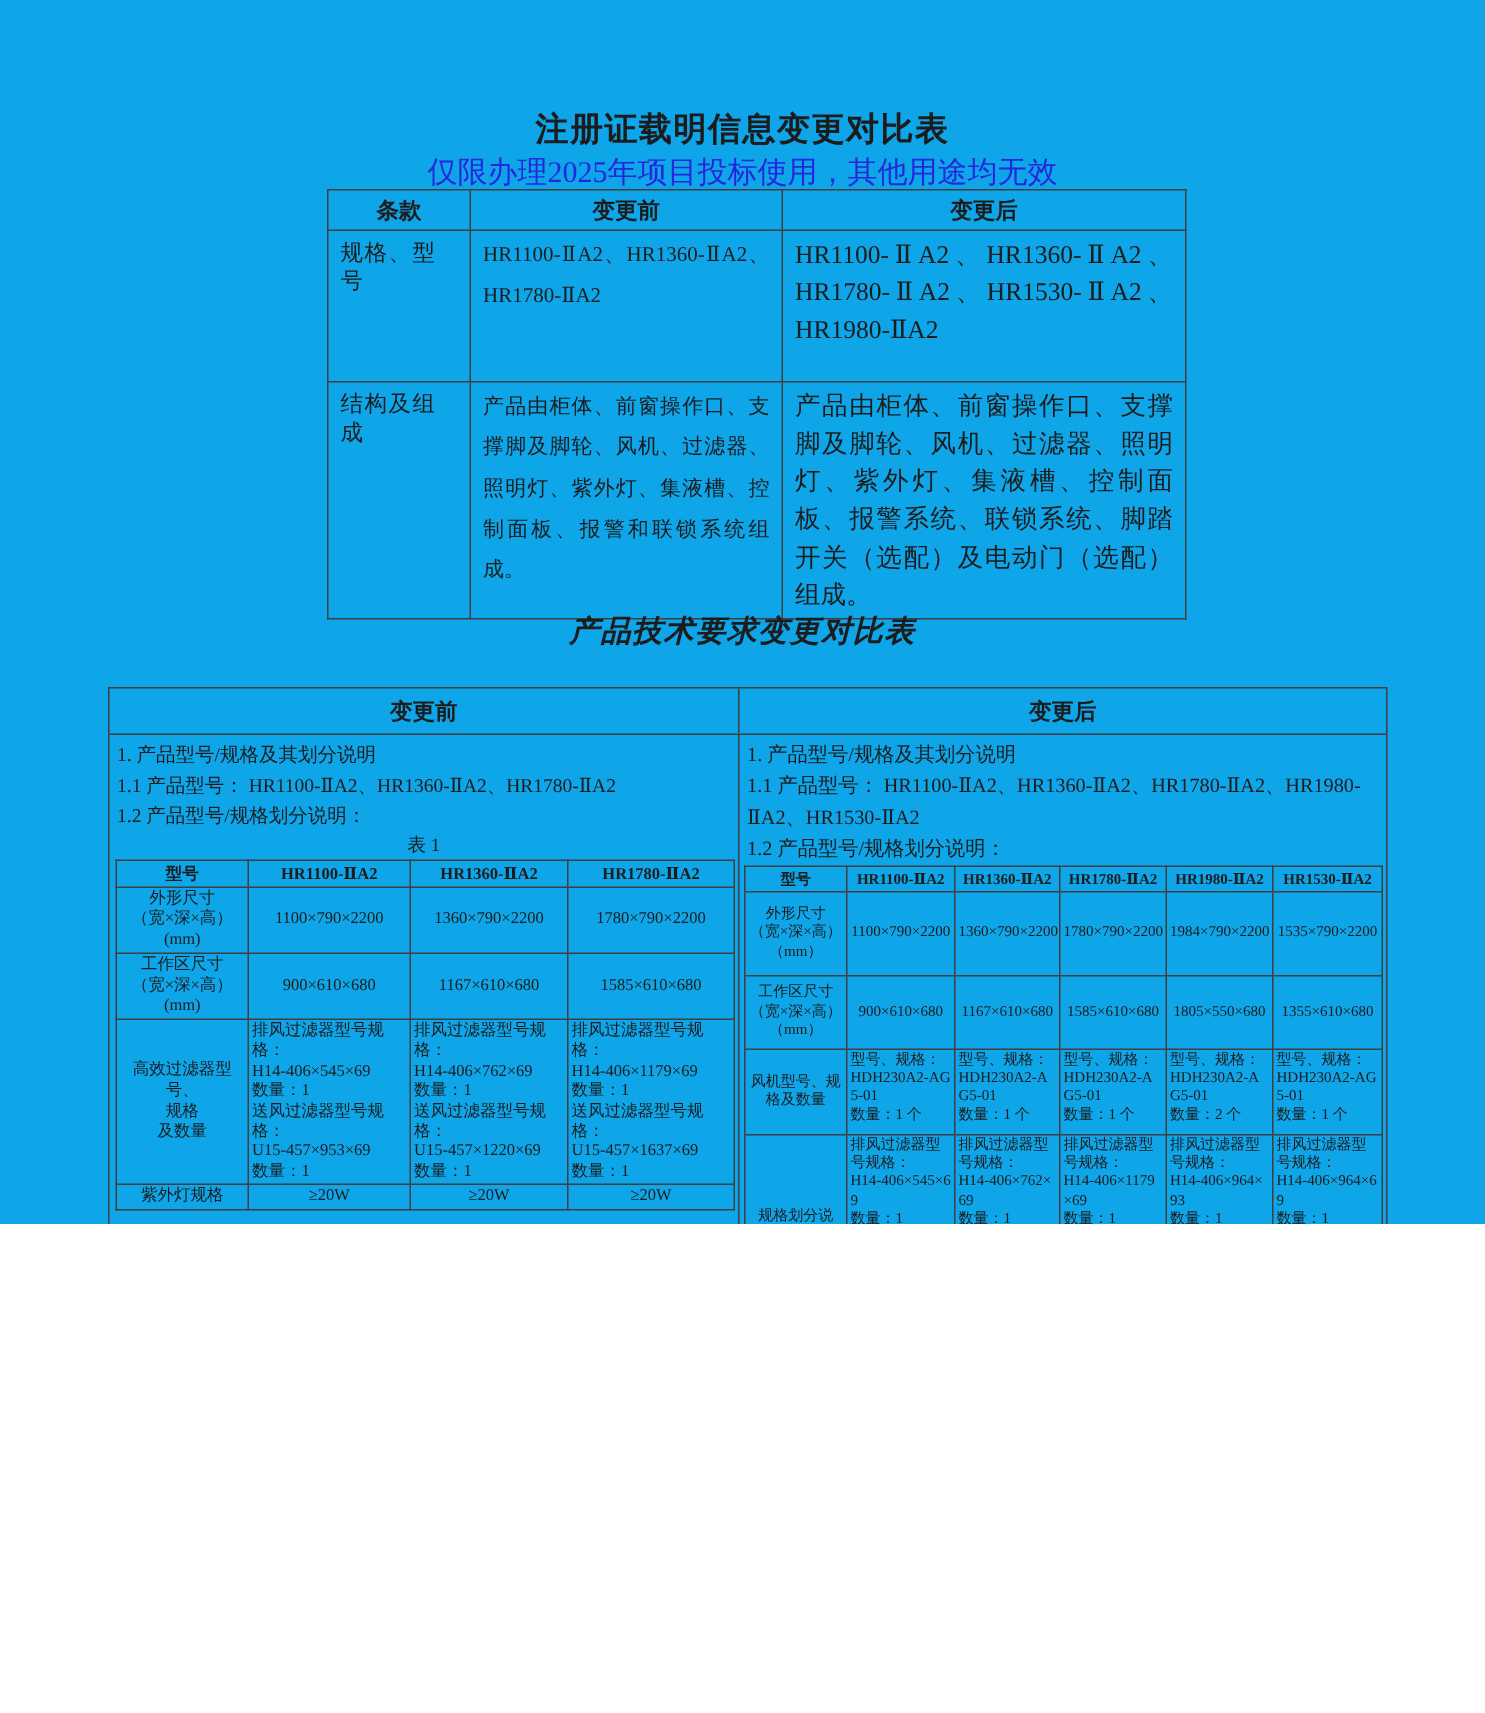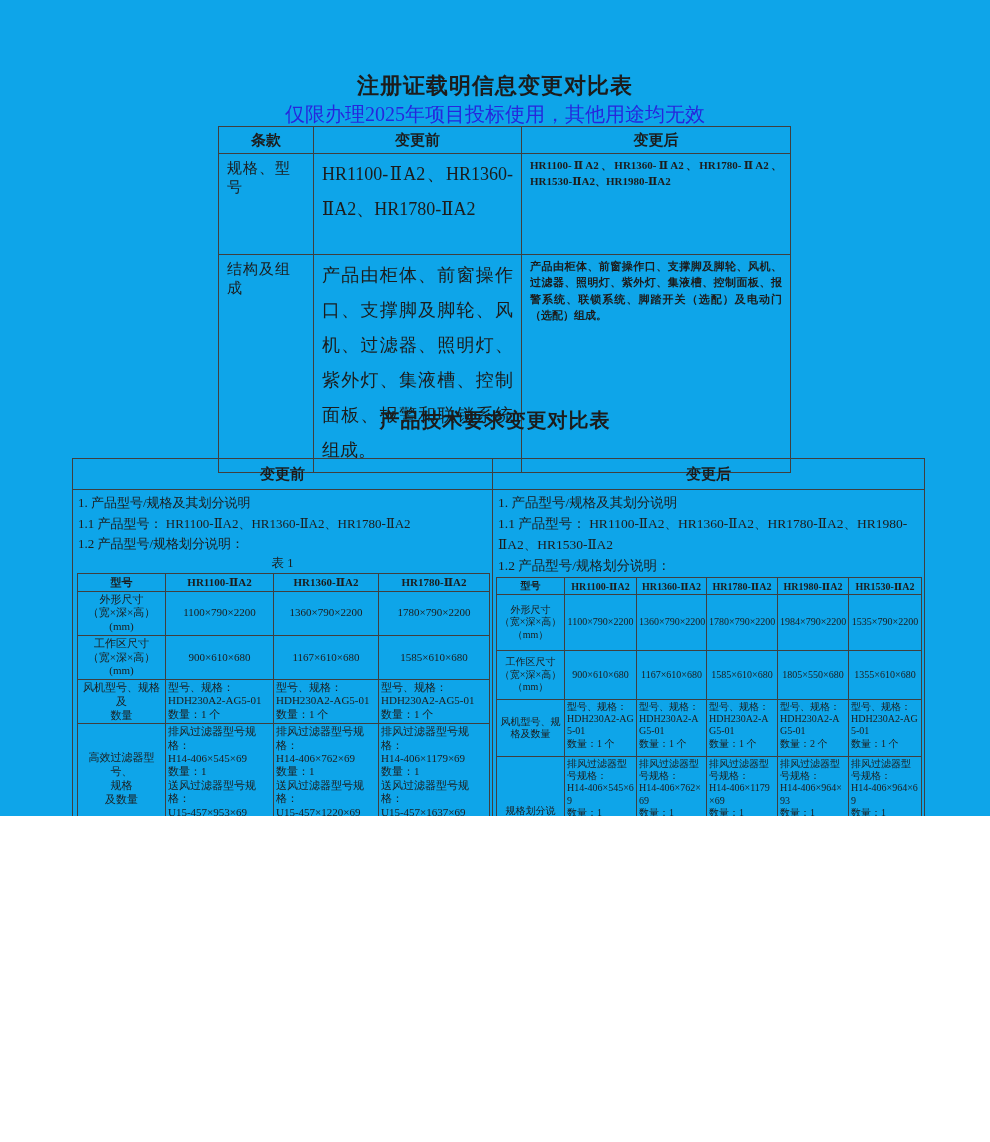--- a/index.html
+++ b/index.html
@@ -11,28 +11,28 @@
   .doc1-title{position:absolute;top:71px;left:0;width:100%;text-align:center;
               font-size:22px;font-weight:bold;letter-spacing:1px;}
   .notice-top{position:absolute;top:101px;left:0;width:100%;text-align:center;
               font-size:20px;color:#2626dd;}
   table.t1{position:absolute;left:218px;top:126px;width:572px;
            border-collapse:collapse;table-layout:fixed;}
   .t1 th,.t1 td{border:1px solid #3f3f3f;box-sizing:border-box;}
   .t1 th{font-size:15px;font-weight:bold;height:27px;text-align:center;vertical-align:middle;}
   .t1 td{vertical-align:top;padding:3px 8px;}
   .t1 .term{text-align:left;font-size:15px;padding-top:5px;letter-spacing:1px;}
-  .t1 .before{font-size:18px;line-height:1.95;text-align:justify;}
-  .t1 .after{font-size:11px;line-height:1.48;text-align:justify;font-weight:bold;}
+  .t1 .before{font-size:14px;line-height:1.95;text-align:justify;}
+  .t1 .after{font-size:17px;line-height:1.48;text-align:justify;}
   .t1 tr.r1 td{height:101px;}
   .t1 tr.r2 td{height:116px;}
 
   
   .doc2-title{position:absolute;top:407px;left:0;width:100%;text-align:center;
-              font-size:20px;font-weight:bold;letter-spacing:1px;}
+              font-size:20px;font-weight:bold;letter-spacing:1px;font-style:italic;}
   .big{position:absolute;left:72px;top:458px;width:853px;height:454px;
        border:1px solid #3f3f3f;box-sizing:border-box;display:flex;flex-direction:column;}
   .big-header{display:flex;height:30px;border-bottom:1px solid #3f3f3f;
               font-weight:bold;font-size:15px;flex:0 0 auto;}
   .big-header .hcell{display:flex;align-items:center;justify-content:center;box-sizing:border-box;}
   .big-header .hl{width:420px;border-right:1px solid #3f3f3f;}
   .big-header .hr{flex:1;}
   .big-body{display:flex;flex:1;min-height:0;}
   .panel{box-sizing:border-box;padding:2px 3px;overflow:hidden;}
   .panel.bl{width:420px;border-right:1px solid #3f3f3f;}
@@ -126,33 +126,20 @@
             <td class="num">1360×790×2200</td>
             <td class="num">1780×790×2200</td>
           </tr>
           <tr class="d2">
             <td class="lab">工作区尺寸
 （宽×深×高）(mm)</td>
             <td class="num">900×610×680</td>
             <td class="num">1167×610×680</td>
             <td class="num">1585×610×680</td>
           </tr>
-          <tr class="fan">
-            <td class="lab">风机型号、规格及
-数量</td>
-            <td class="txt">型号、规格：
-HDH230A2-AG5-01
-数量：1 个</td>
-            <td class="txt">型号、规格：
-HDH230A2-AG5-01
-数量：1 个</td>
-            <td class="txt">型号、规格：
-HDH230A2-AG5-01
-数量：1 个</td>
-          </tr>
           <tr class="hepa">
             <td class="lab">高效过滤器型号、
 规格
 及数量</td>
             <td class="txt">排风过滤器型号规格：
 H14-406×545×69
 数量：1
 送风过滤器型号规格：
 U15-457×953×69
 数量：1</td>

